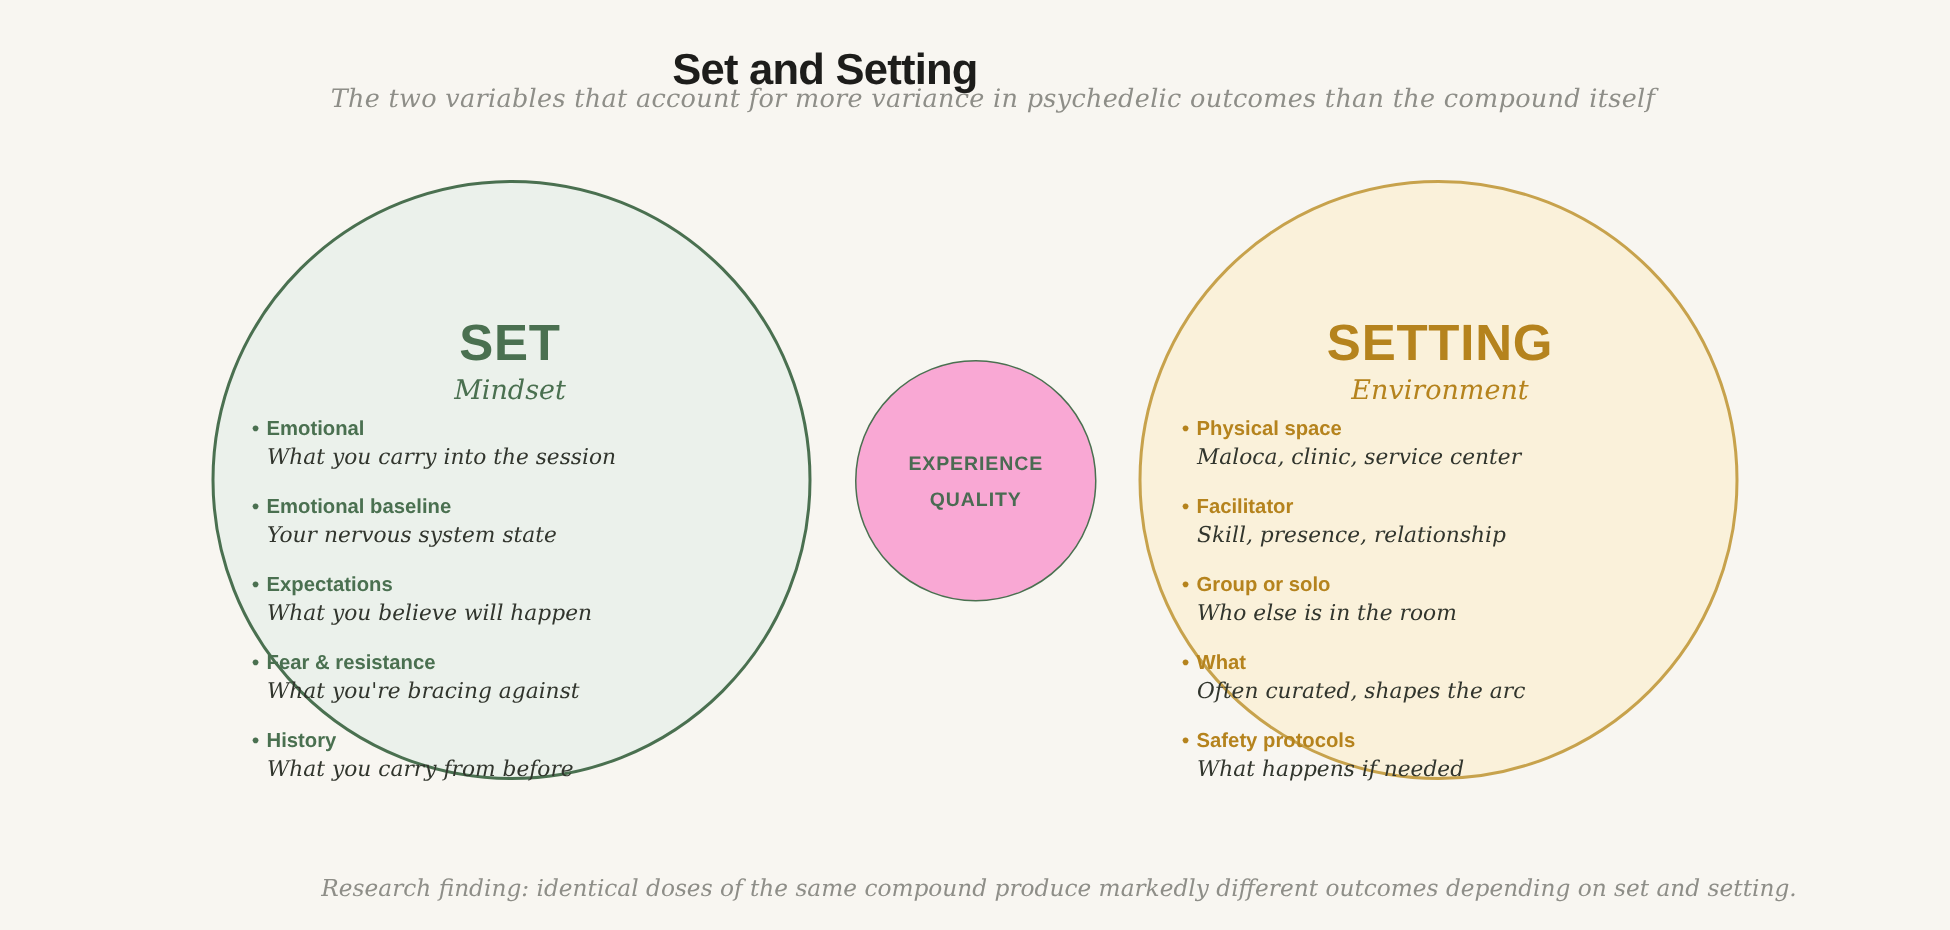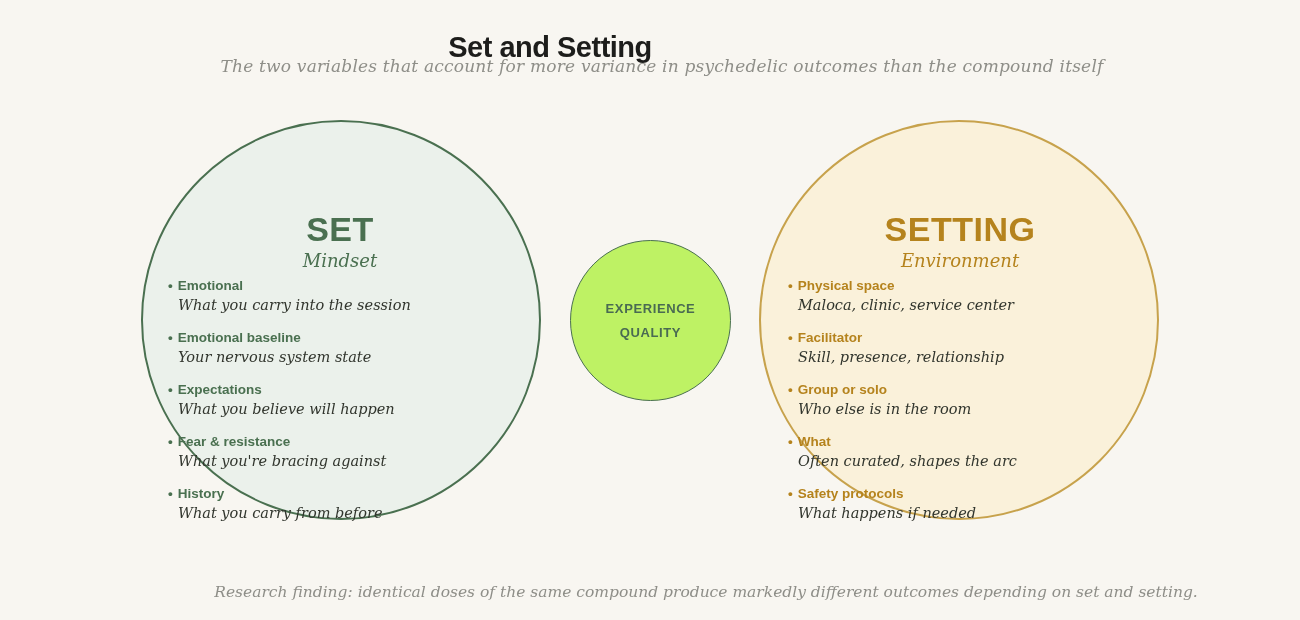--- a/index.html
+++ b/index.html
@@ -32,21 +32,21 @@
   .circle-set {
     left: 141px; top: 120px; width: 400px; height: 400px;
     background: #ebf1eb; border: 2.5px solid #4a7050;
   }
   .circle-setting {
     left: 759px; top: 120px; width: 400px; height: 400px;
     background: #faf1da; border: 2.5px solid #c7a24c;
   }
   .circle-center {
     left: 570px; top: 240px; width: 161px; height: 161px;
-    background: #bef264; border: 1.5px solid #4a7050;
+    background: #f9a8d4; border: 1.5px solid #4a7050;
     display: flex; flex-direction: column; align-items: center; justify-content: center;
   }
   .center-line {
     font-size: 13px; font-weight: bold; color: #4a6b52;
     letter-spacing: 0.6px; line-height: 24px;
   }
 
   .circle-head { text-align: center; width: 300px; }
   .head-set { left: 190px; top: 211px; }
   .head-setting { left: 810px; top: 211px; }

